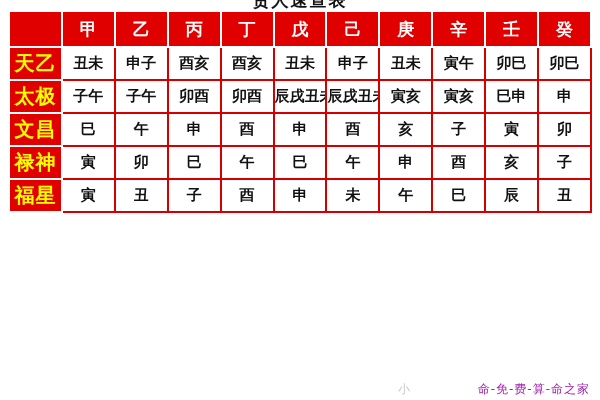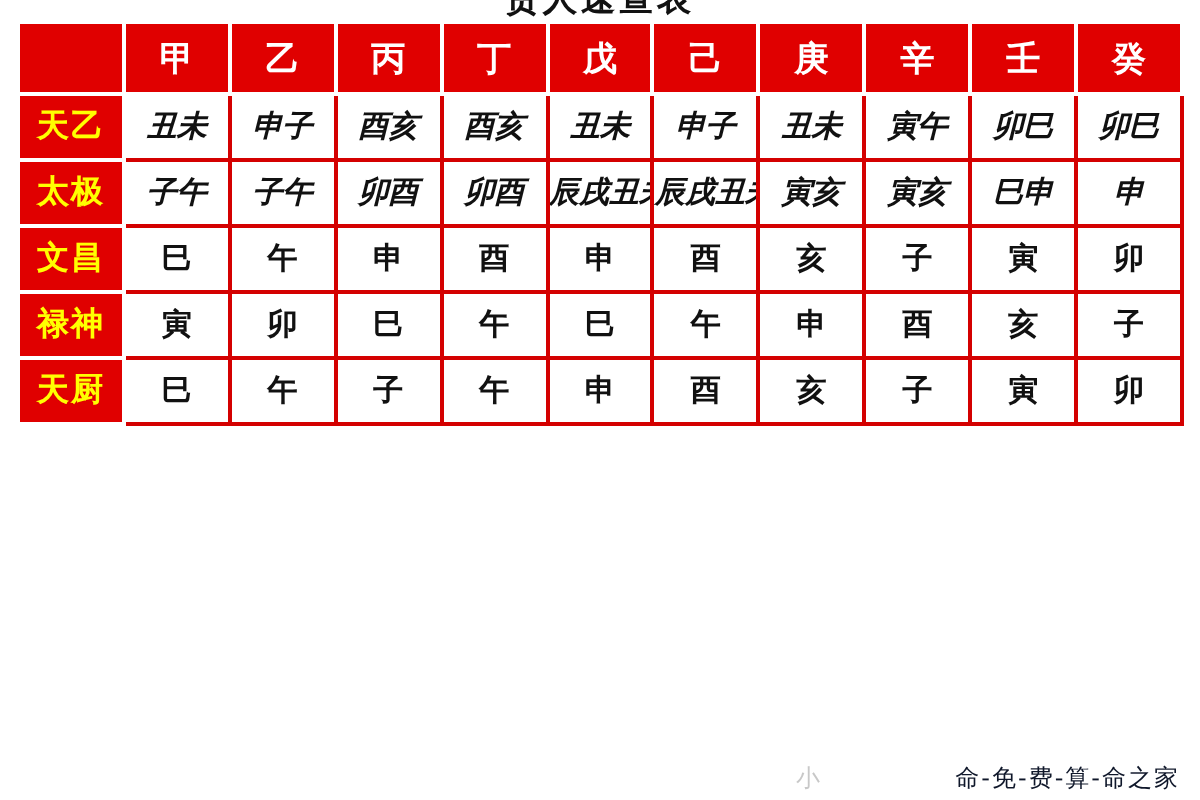--- a/index.html
+++ b/index.html
@@ -61,35 +61,34 @@
     height: 34px;
     border-color: #ffffff;
   }
   table.main thead th.corner {
     background: #e00000;
     border-color: #ffffff;
   }
   table.main tbody th.rowhead {
     background: #e00000;
     color: #ffff00;
-    font-size: 16px;
+    font-size: 20px;
     letter-spacing: 1px;
     border-color: #ffffff;
   }
   .cell-multi {
     font-size: 14px;
     letter-spacing: 0px;
-    font-style: italic;
   }
   .wm {
     position: absolute;
     right: 6px;
     bottom: 2px;
     font-size: 12px;
-    color: #0f172a;
+    color: #a21caf;
     z-index: 6;
     letter-spacing: 1px;
   }
   .wm-left {
     position: absolute;
     left: 398px;
     bottom: 2px;
     font-size: 12px;
     color: #c8c8c8;
     z-index: 6;
@@ -165,31 +164,31 @@
         <td>巳</td>
         <td>午</td>
         <td>巳</td>
         <td>午</td>
         <td>申</td>
         <td>酉</td>
         <td>亥</td>
         <td>子</td>
       </tr>
       <tr>
-        <th class="rowhead">天厨</th>
+        <th class="rowhead">福星</th>
+        <td>寅</td>
+        <td>丑</td>
+        <td>子</td>
+        <td>酉</td>
+        <td>申</td>
+        <td>未</td>
+        <td>午</td>
         <td>巳</td>
-        <td>午</td>
-        <td>子</td>
-        <td>午</td>
-        <td>申</td>
-        <td>酉</td>
-        <td>亥</td>
-        <td>子</td>
-        <td>寅</td>
-        <td>卯</td>
+        <td>辰</td>
+        <td>丑</td>
       </tr>
     </tbody>
   </table>
 
   <div class="wm-left">小</div>
   <div class="wm">命-免-费-算-命之家</div>
 
 </div>
 
 </body></html>

